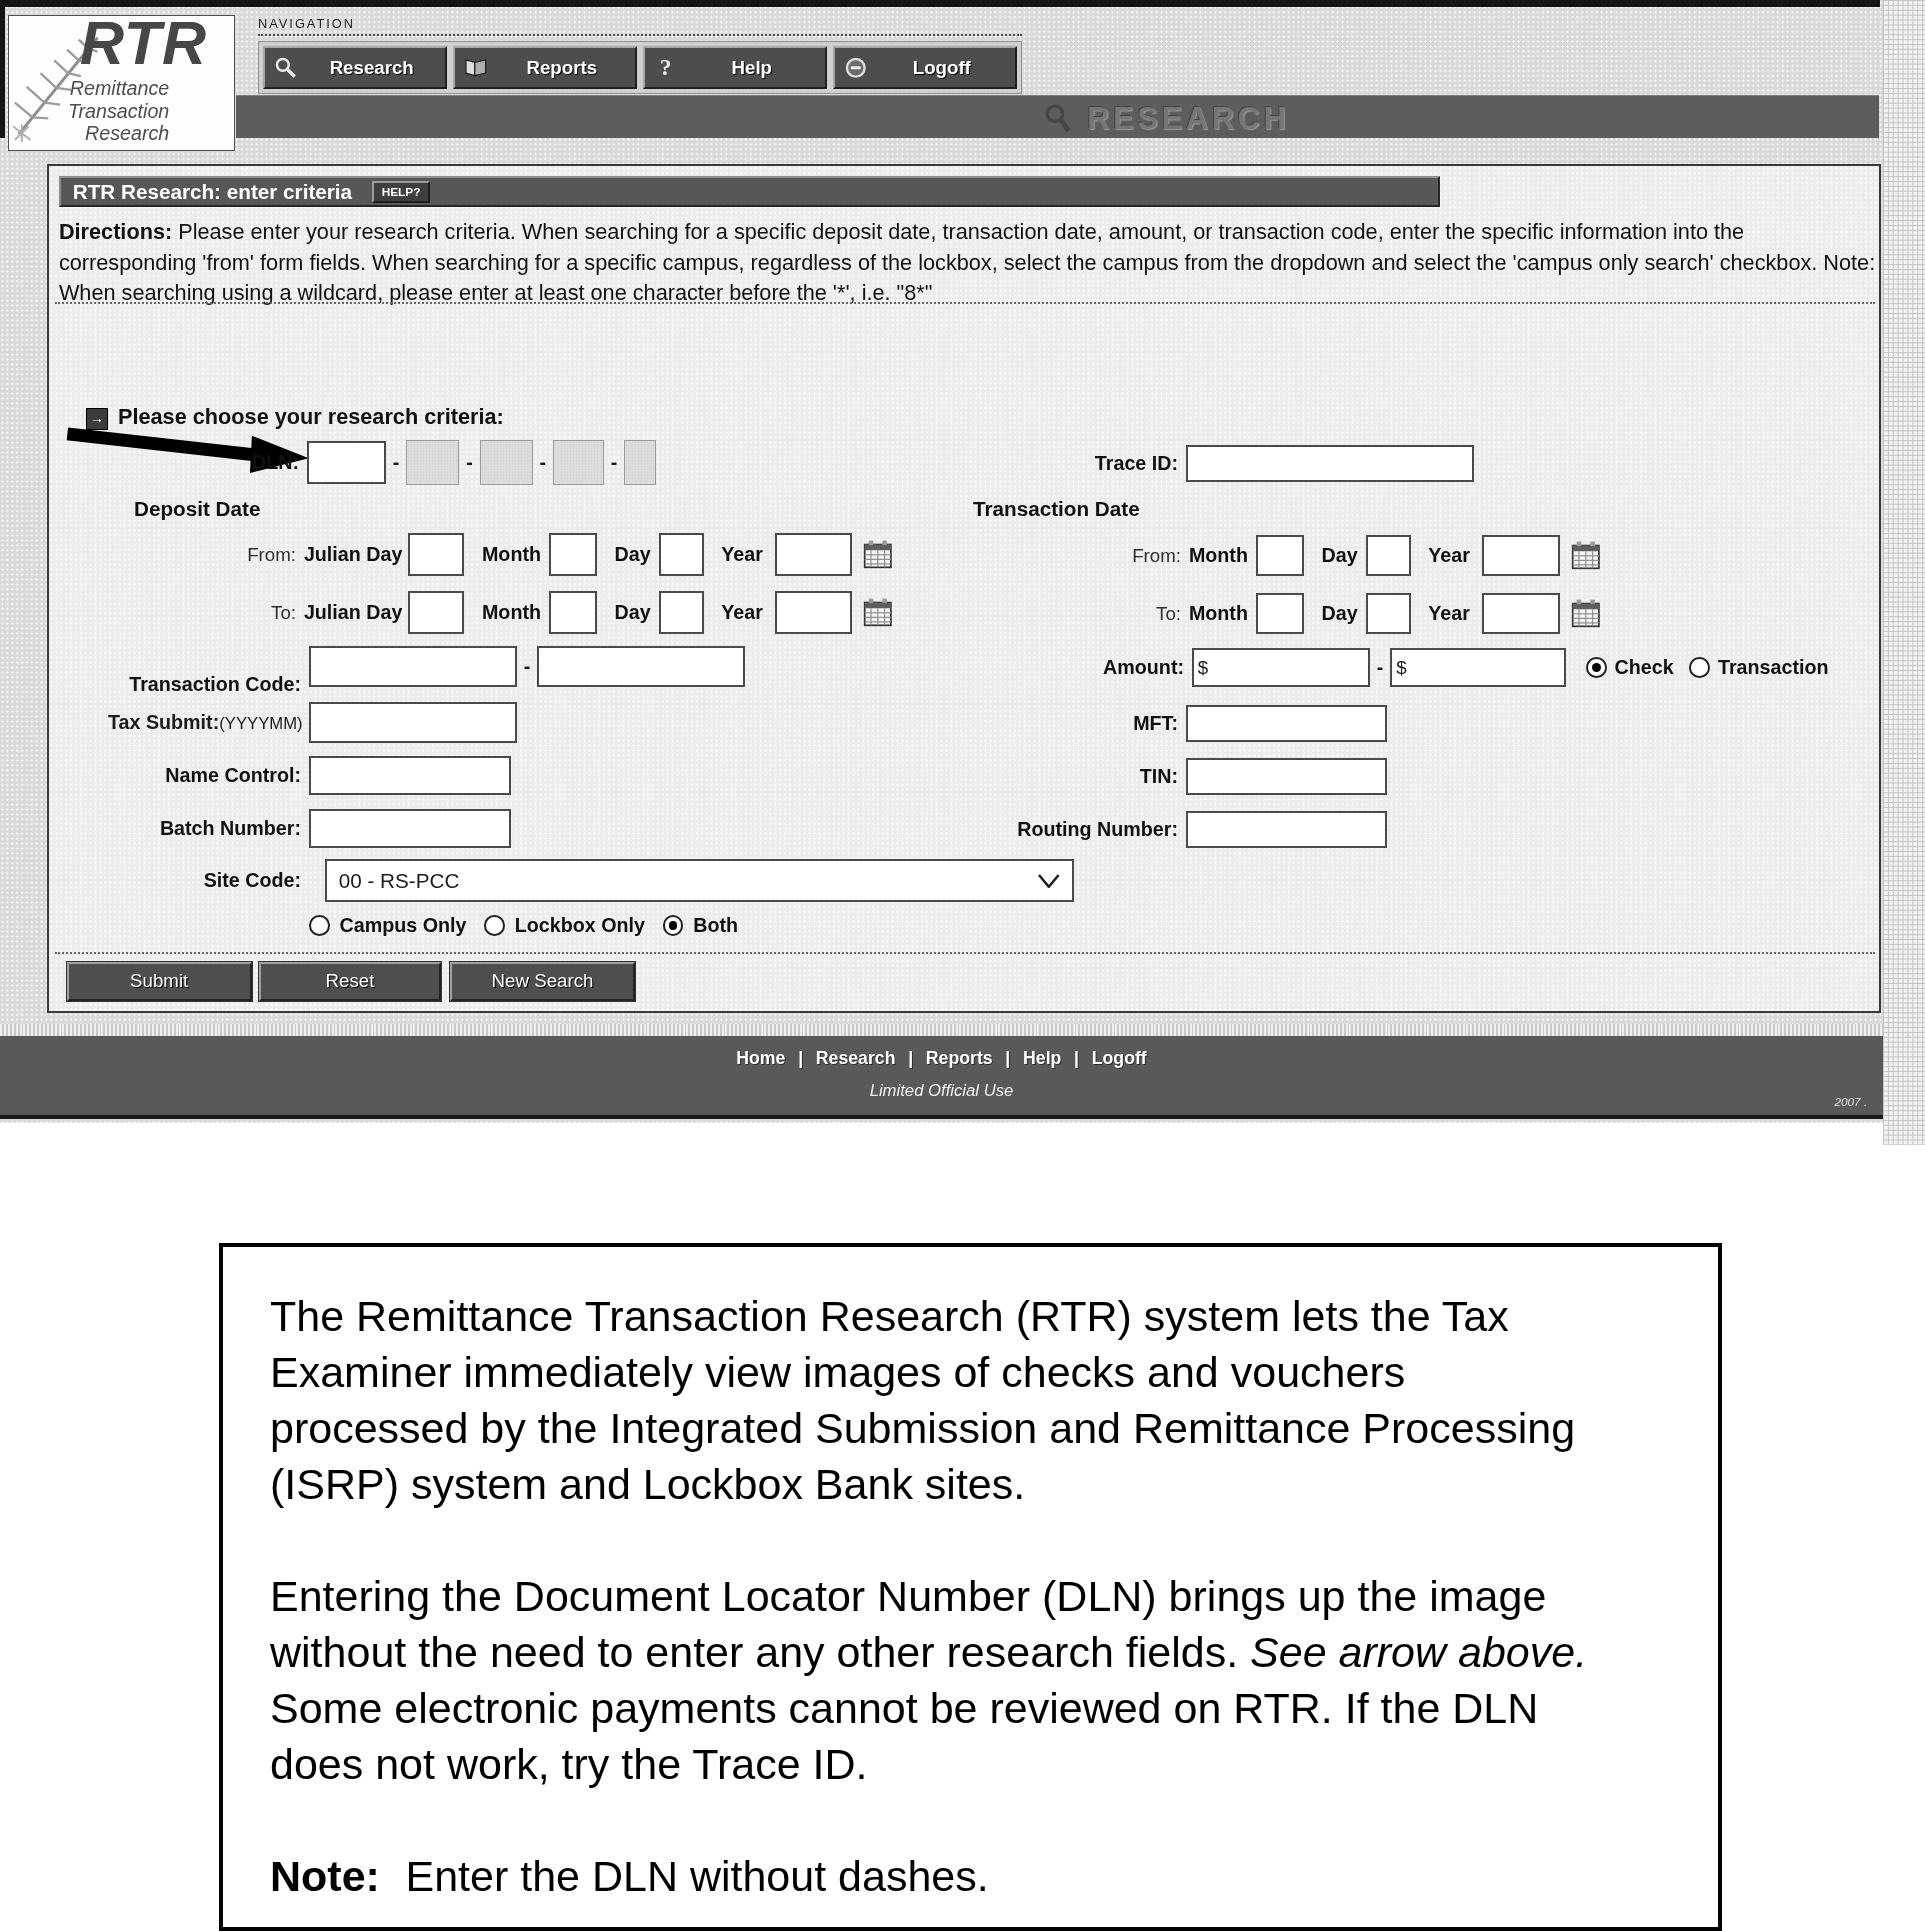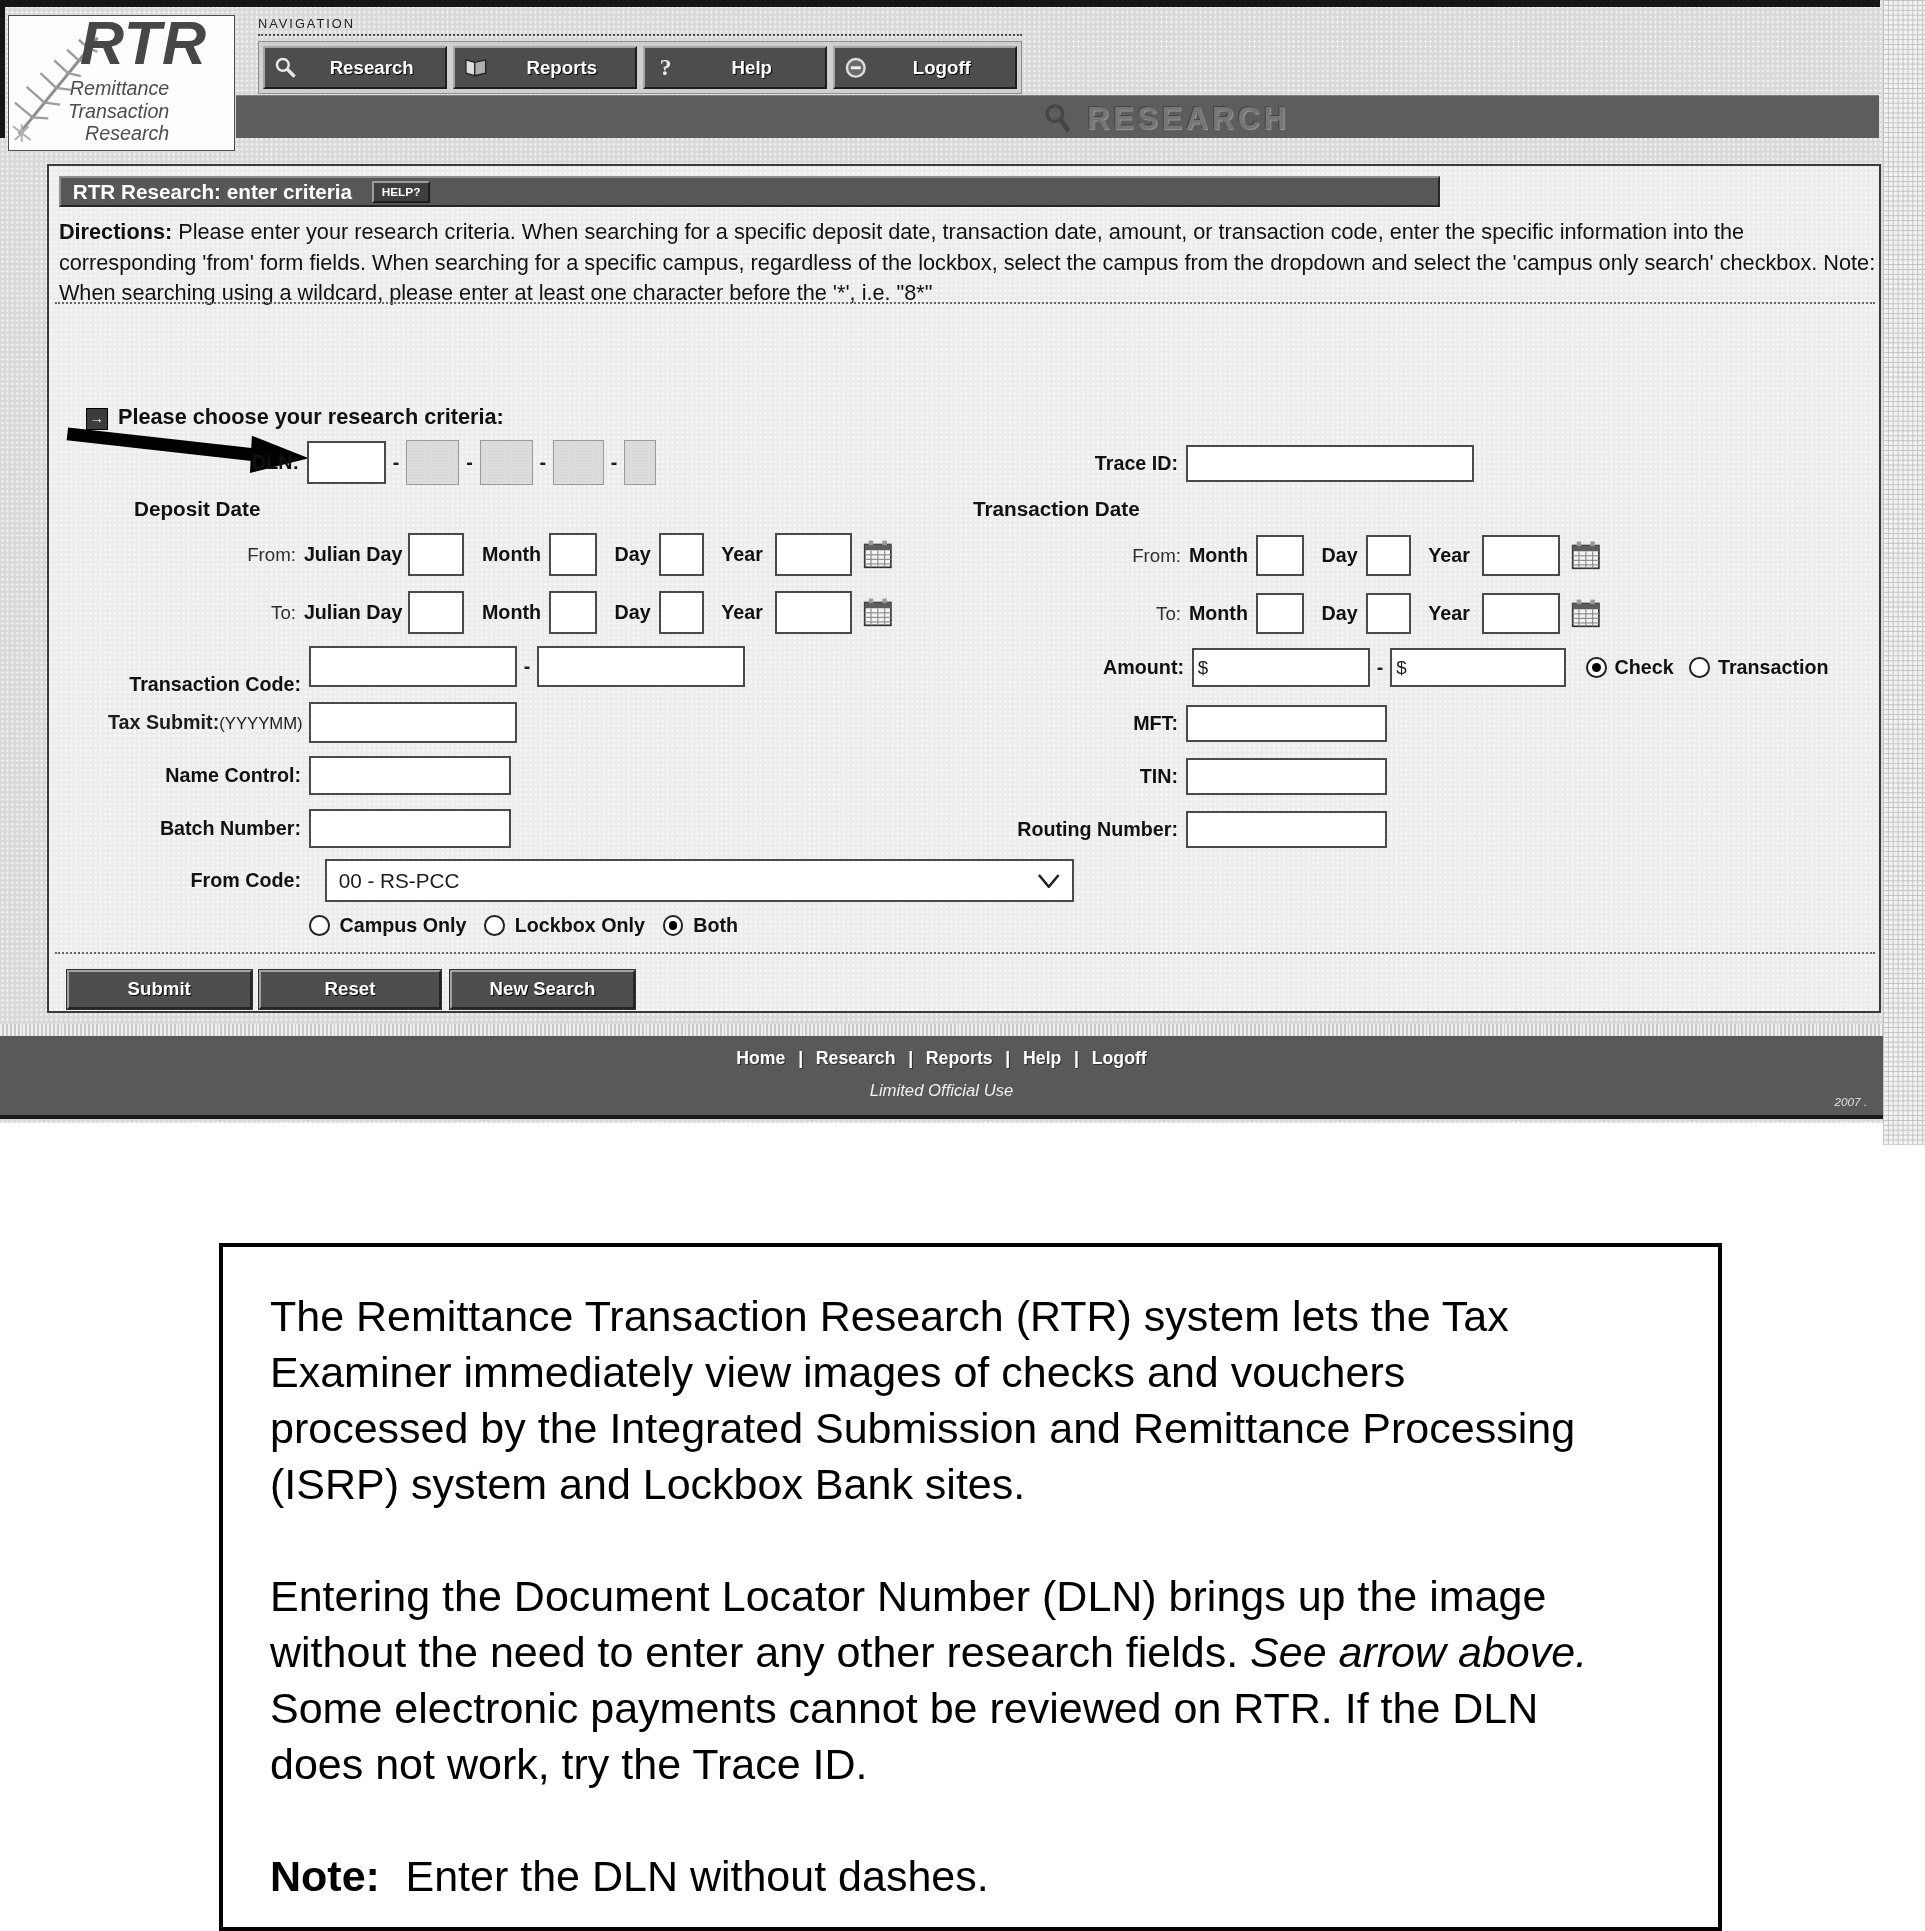--- a/index.html
+++ b/index.html
@@ -58,23 +58,23 @@
   .row{display:flex;align-items:center;}
   .rlab{text-align:right;padding-right:7.9px;}
 
   .radio{width:20.7px;height:20.7px;border:2px solid #222;border-radius:50%;background:#fff;display:inline-block;box-sizing:border-box;cursor:pointer;flex:0 0 auto;}
   .radio.sel::after{content:"";display:block;width:8.9px;height:8.9px;border-radius:50%;background:#000;margin:3.9px;}
 
   .select{display:flex;align-items:center;background:#fff;border:2px solid #4a4a4a;height:43px;box-sizing:border-box;
           padding:0 11.8px;font-size:20.7px;cursor:pointer;}
   .select .val{flex:1;}
 
-  .btn{background:#4e4e4e;color:#fff;font-weight:bold;font-size:18.7px;text-align:center;line-height:33px;height:39px;
+  .btn{background:#4e4e4e;color:#fff;font-weight:normal;font-size:18.7px;text-align:center;line-height:33px;height:39px;
        border:2px solid;border-color:#a2a2a2 #242424 #242424 #a2a2a2;box-shadow:0 0 0 1px #333;cursor:pointer;
-       text-shadow:1px 1px 0 #000;margin-top:8px;}
+       text-shadow:1px 1px 0 #000;}
 
   .cal{width:29.6px;height:29.6px;flex:0 0 auto;cursor:pointer;}
 
   
   .footer-strip{left:0;top:1024px;width:1883px;height:11.8px;background-image:repeating-linear-gradient(90deg,#efefef 0 2px,#c9c9c9 2px 3.9px);}
   .footer{left:0;top:1036px;width:1883px;height:79px;background:#595959;}
   .footer-links{position:absolute;left:0;top:11.8px;width:100%;text-align:center;color:#fff;font-weight:bold;font-size:17.7px;text-shadow:1px 1px 0 #2e2e2e;}
   .footer-links span{margin:0 3.9px;}
   .footer-links .lnk{cursor:pointer;}
   .footer-notice{position:absolute;left:0;top:45px;width:100%;text-align:center;color:#f0f0f0;font-style:italic;font-size:16.7px;}
@@ -365,21 +365,21 @@
     <div class="abs row" style="left:59px;top:642px;height:41px;">
       <span class="blbl rlab" style="width:193px;">Batch Number:</span>
       <input class="in" style="width: 202px; height: 39px;">
     </div>
     <div class="abs row" style="left:932px;top:644px;height:39px;">
       <span class="blbl rlab" style="width:197px;">Routing Number:</span>
       <input class="in" style="width: 201px; height: 37px;">
     </div>
 
     <div class="abs row" style="left:59px;top:693px;height:43px;">
-      <span class="blbl rlab" style="width:193px;">From Code:</span>
+      <span class="blbl rlab" style="width:193px;">Site Code:</span>
       <span class="select" style="width:749px;margin-left:16px;">
         <span class="val">00 - RS-PCC</span>
         <svg width="23.6" height="15.8" viewBox="0 0 24 16">
             <polyline points="2,2 12,14 22,2" fill="none" stroke="#222" stroke-width="2.6"></polyline>
           </svg>
       </span>
     </div>
 
     <div class="abs row" style="left:260px;top:747px;height:25.6px;">
       <span class="radio"></span>

